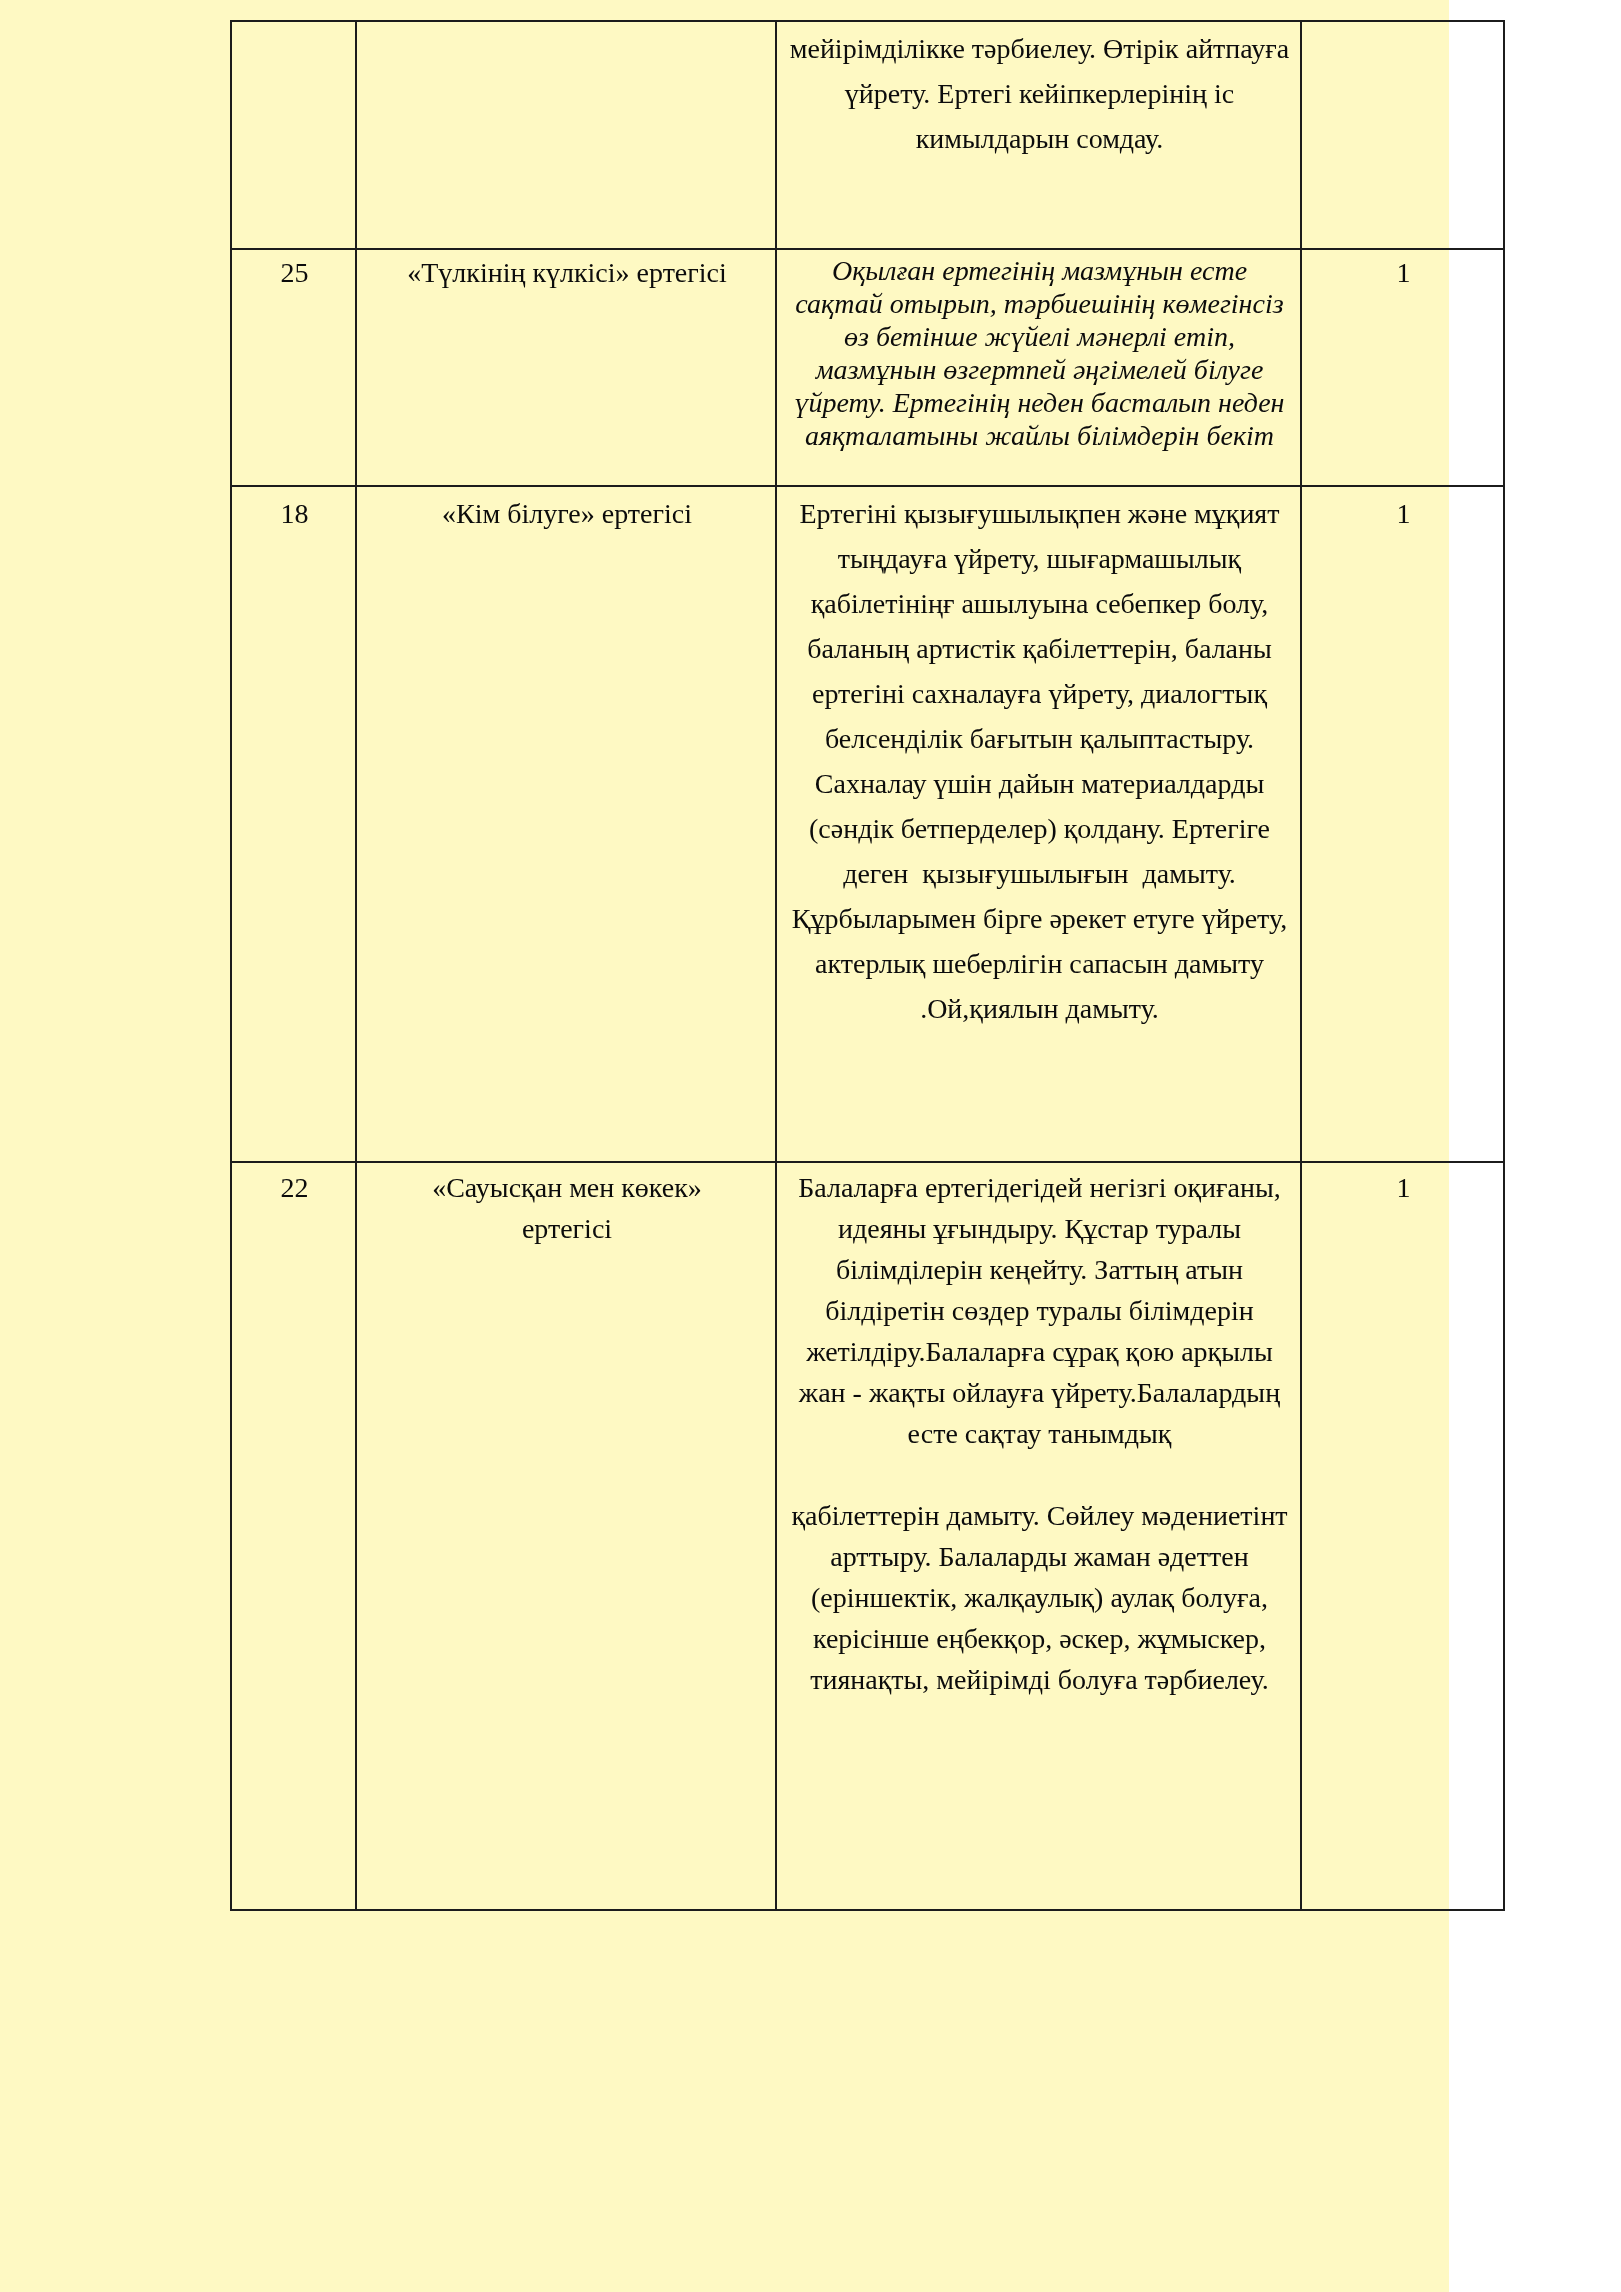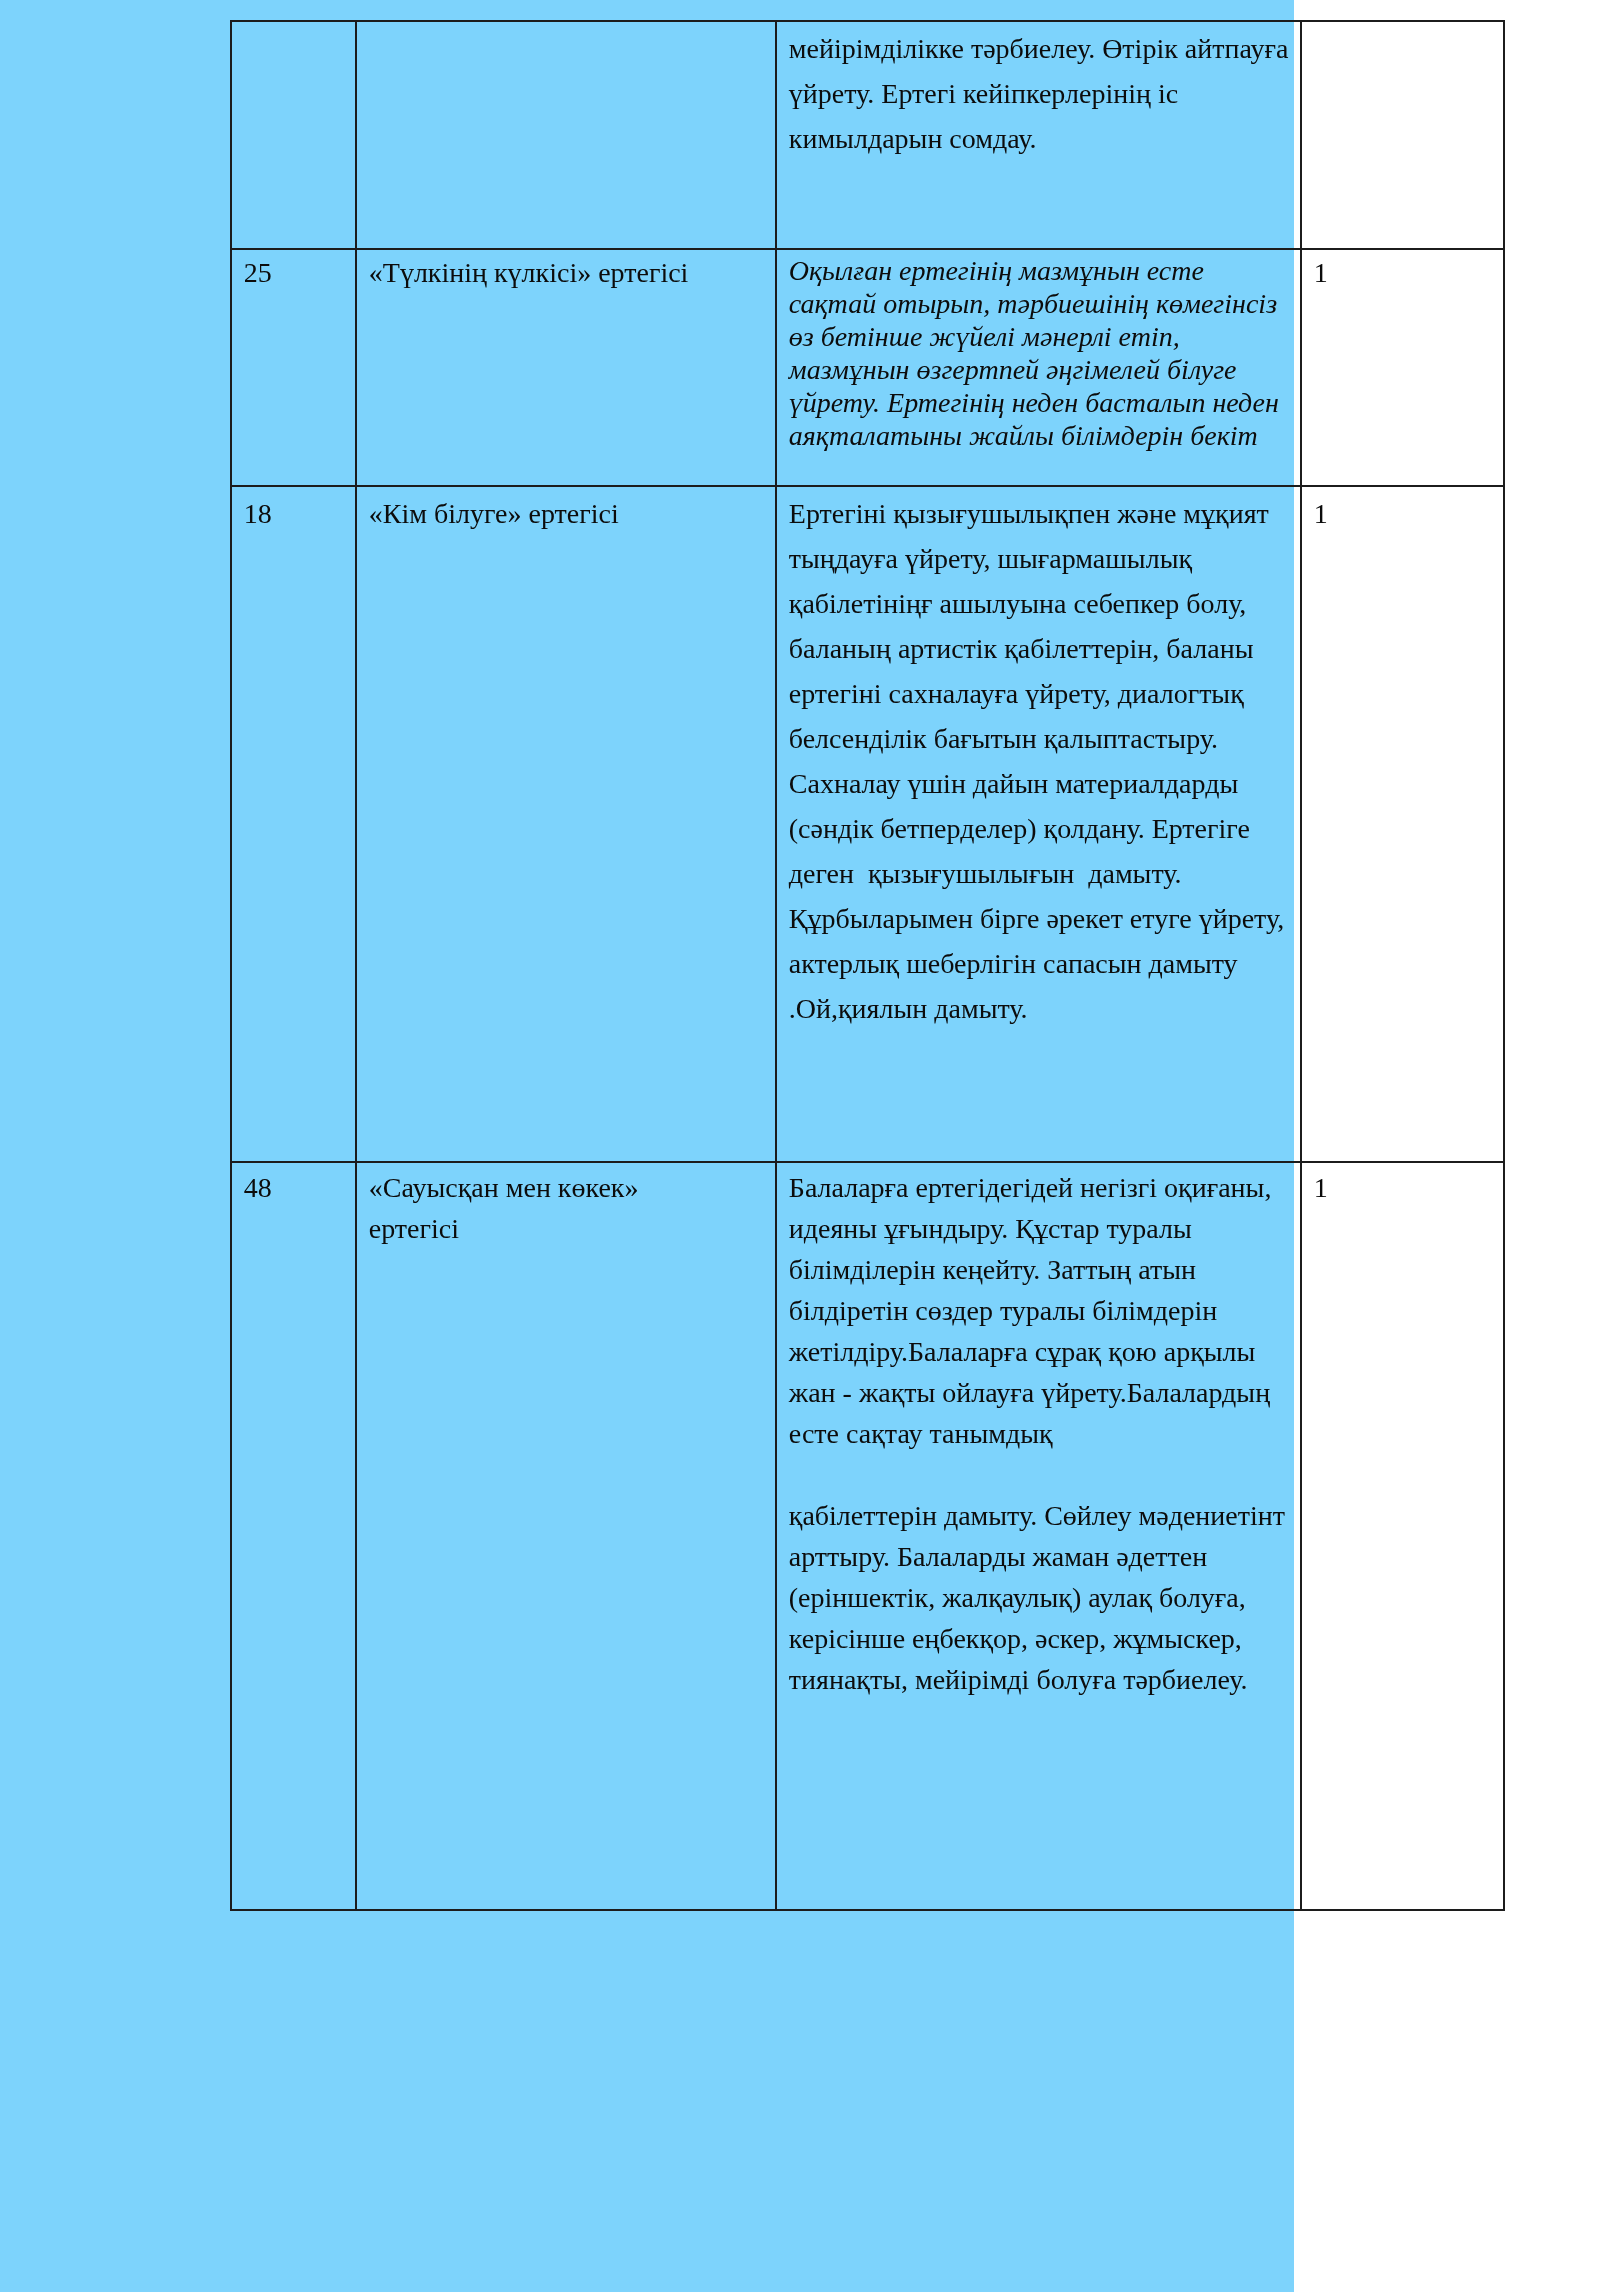--- a/index.html
+++ b/index.html
@@ -11,23 +11,24 @@
     width: 1621px;
     height: 2293px;
     position: relative;
     font-family: "Liberation Serif", "DejaVu Serif", serif;
     color: #0c0c0c;
     -webkit-font-smoothing: antialiased;
   }
   .page {
     position: absolute;
     left: 0; top: 0;
-    width: 1294px;
+    width: 1449px;
     height: 2293px;
-    background: #7dd3fc;
+    background: #fef9c3;
+    text-align: center;
   }
   table.lesson-table {
     position: absolute;
     left: 230px;
     top: 19.6px;
     width: 1274px;
     border-collapse: collapse;
     table-layout: fixed;
   }
   table.lesson-table td {
@@ -74,21 +75,21 @@
         <td class="desc-cell">Оқылған ертегінің мазмұнын есте сақтай отырып, тәрбиешінің көмегінсіз өз бетінше жүйелі мәнерлі етіп, мазмұнын өзгертпей әңгімелей білуге үйрету. Ертегінің неден басталып неден аяқталатыны жайлы білімдерін бекіт</td>
         <td class="hours-cell">1</td>
       </tr>
       <tr class="lh46" style="height:676px">
         <td class="num-cell">18</td>
         <td class="title-cell">«Кім білуге» ертегісі</td>
         <td class="desc-cell">Ертегіні қызығушылықпен және мұқият тыңдауға үйрету, шығармашылық қабілетініңғ ашылуына себепкер болу, баланың артистік қабілеттерін, баланы ертегіні сахналауға үйрету, диалогтық белсенділік бағытын қалыптастыру. Сахналау үшін дайын материалдарды (сәндік бетперделер) қолдану. Ертегіге деген  қызығушылығын  дамыту. Құрбыларымен бірге әрекет етуге үйрету, актерлық шеберлігін сапасын дамыту .Ой,қиялын дамыту.</td>
         <td class="hours-cell">1</td>
       </tr>
       <tr class="lh42" style="height:748px">
-        <td class="num-cell">48</td>
+        <td class="num-cell">22</td>
         <td class="title-cell">«Сауысқан мен көкек»
 ертегісі</td>
         <td class="desc-cell">Балаларға ертегідегідей негізгі оқиғаны, идеяны ұғындыру. Құстар туралы білімділерін кеңейту. Заттың атын білдіретін сөздер туралы білімдерін жетілдіру.Балаларға сұрақ қою арқылы жан - жақты ойлауға үйрету.Балалардың есте сақтау танымдық
 
 қабілеттерін дамыту. Сөйлеу мәдениетінт арттыру. Балаларды жаман әдеттен (еріншектік, жалқаулық) аулақ болуға, керісінше еңбекқор, әскер, жұмыскер, тиянақты, мейірімді болуға тәрбиелеу.</td>
         <td class="hours-cell">1</td>
       </tr>
     </tbody>
   </table>
 </div>

